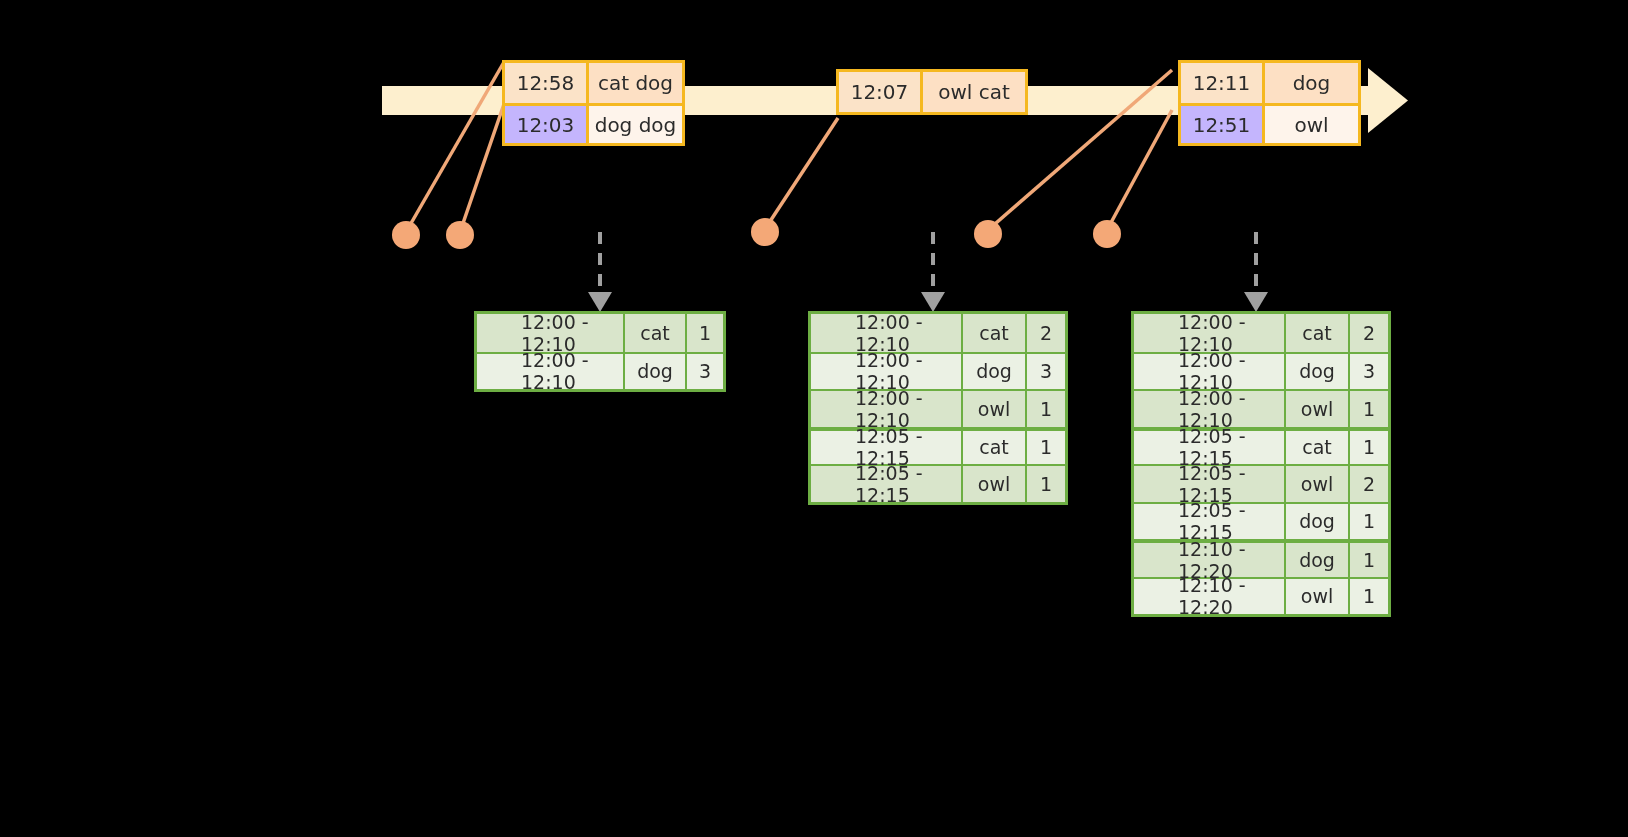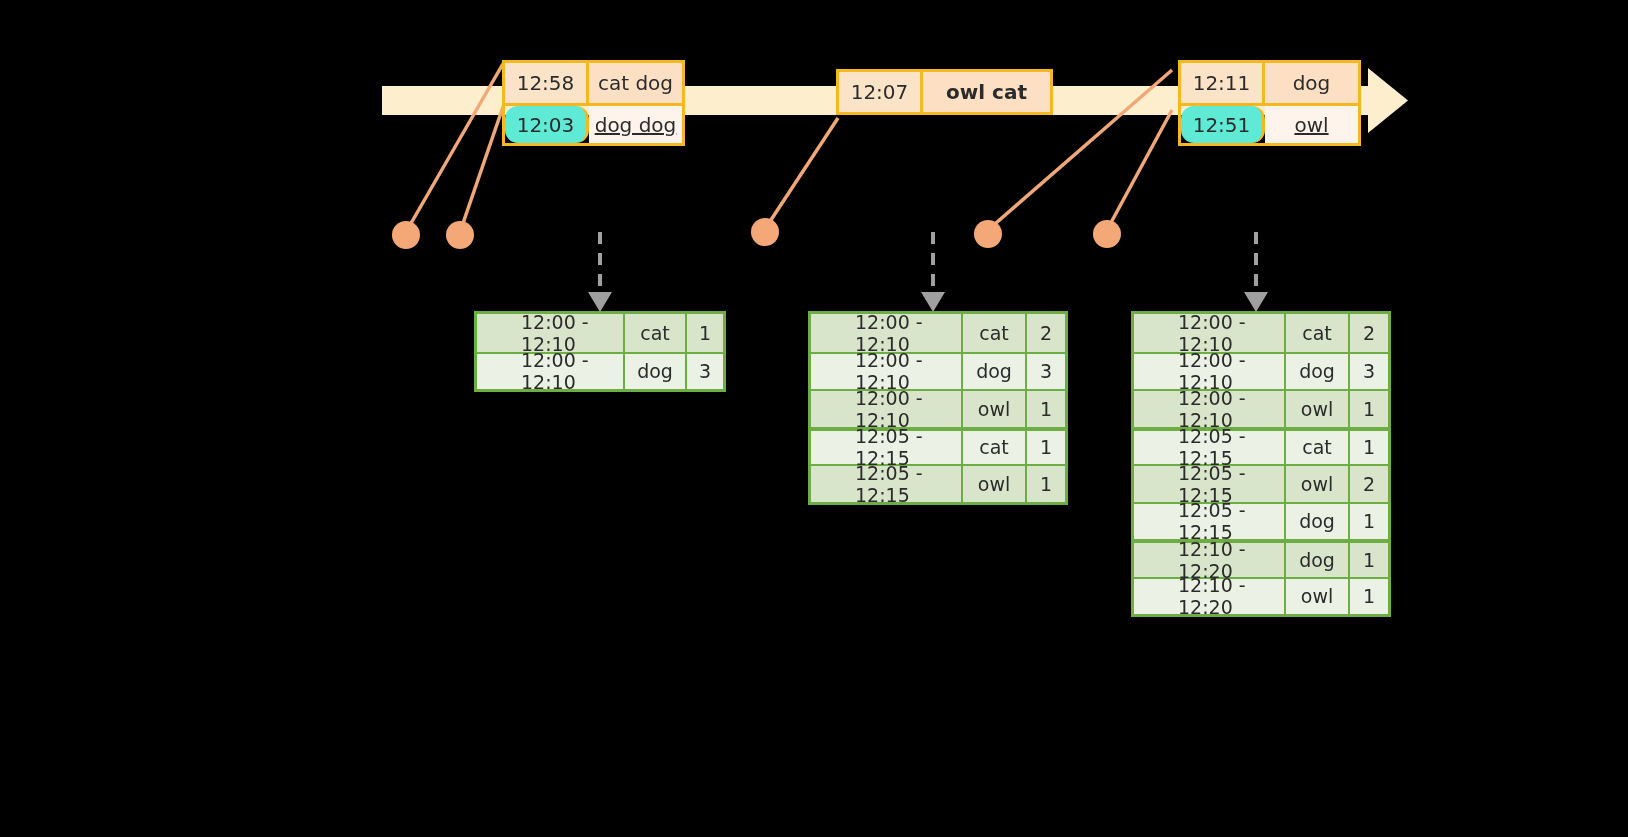--- a/index.html
+++ b/index.html
@@ -42,43 +42,43 @@
     display: flex;
     flex-direction: row;
     height: 40px;
     box-sizing: border-box;
   }
   .event-row + .event-row {
     border-top: 3px solid #F5B820;
   }
   .event-row.shade-a .ev-time { background: #FBE3C8; }
   .event-row.shade-a .ev-val  { background: #FDE0C4; }
-  .event-row.shade-b .ev-time { background: #5eead4; border-radius: 13px; }
-  .event-row.shade-b .ev-val  { background: #FEF4EB; text-decoration: underline; }
+  .event-row.shade-b .ev-time { background: #c4b5fd; }
+  .event-row.shade-b .ev-val  { background: #FEF4EB; }
 
   .ev-time {
     width: 84px;
     box-sizing: border-box;
     border-right: 3px solid #F5B820;
     display: flex;
     align-items: center;
     justify-content: center;
     font-size: 20px;
     color: #2b2b2b;
   }
   .ev-val {
     width: 93px;
     box-sizing: border-box;
     display: flex;
     align-items: center;
     justify-content: center;
     font-size: 20px;
     color: #2b2b2b;
   }
-  .event-box.single .ev-val { width: 127px; font-weight: bold; }
+  .event-box.single .ev-val { width: 102px; }
 
   
   .result-table {
     position: absolute;
     border: 3px solid #6DAE43;
     box-sizing: border-box;
     z-index: 4;
   }
   .tbl-row {
     display: flex;

